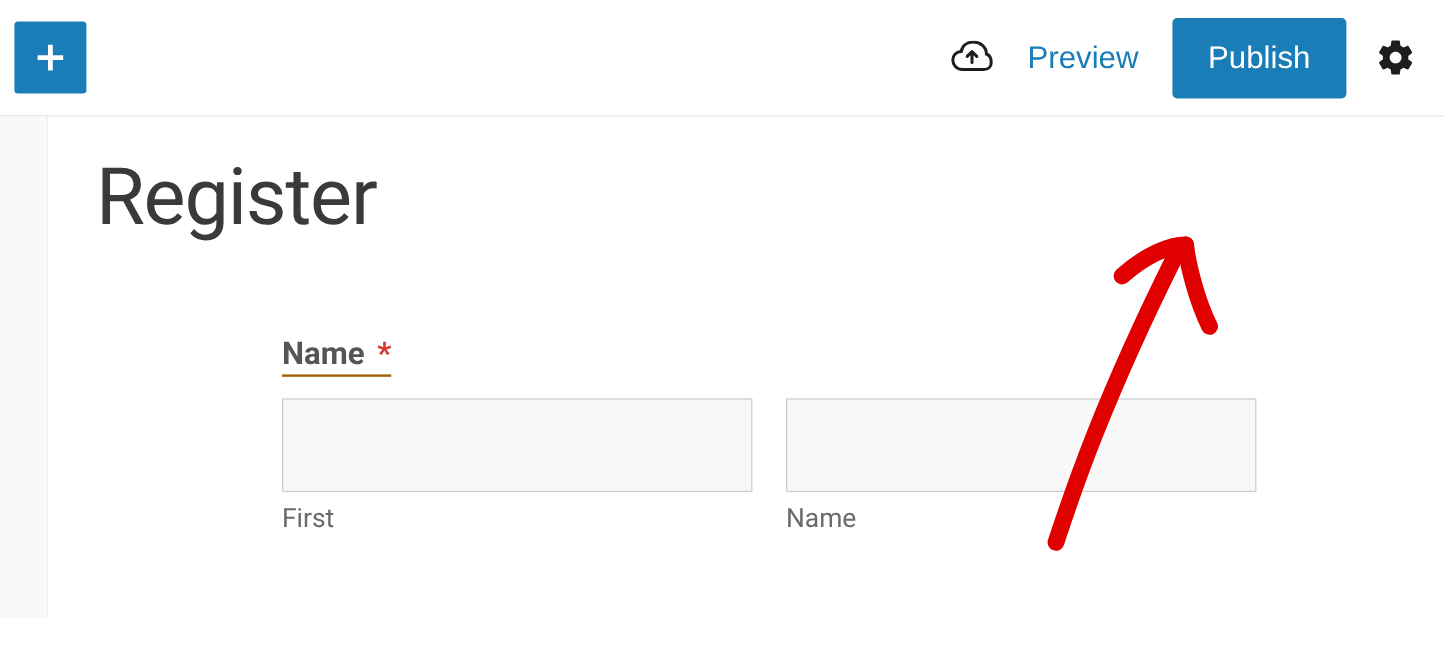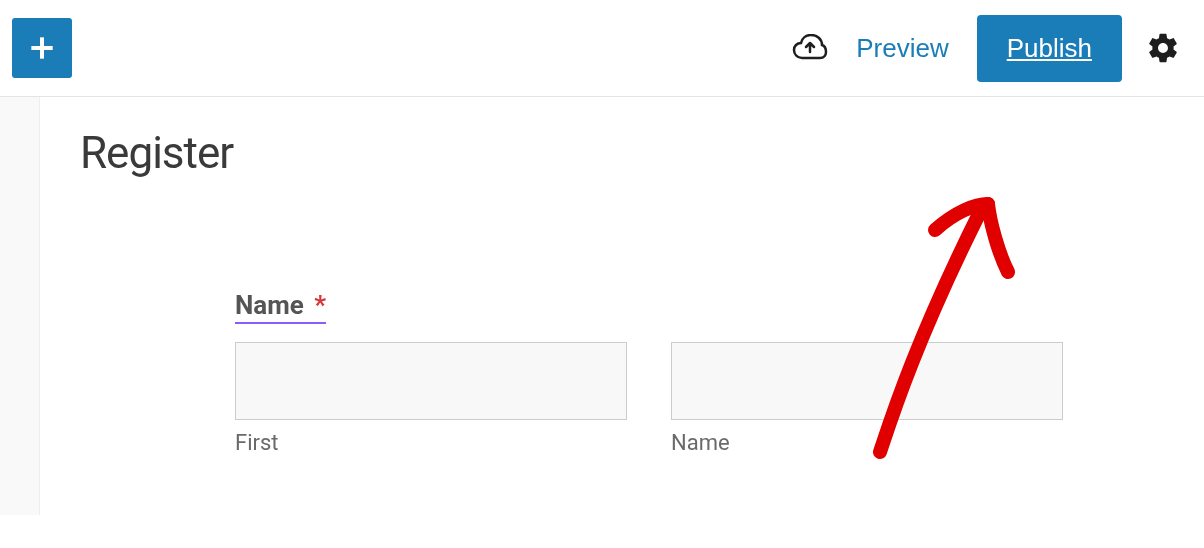--- a/index.html
+++ b/index.html
@@ -71,21 +71,20 @@
       padding: 0 8px;
     }
     .publish-button {
       background: #1a7db8;
       color: #ffffff;
       border: none;
       font-size: 26px;
       padding: 18px 30px;
       border-radius: 4px;
       cursor: pointer;
-      text-decoration: underline;
     }
     .settings-button {
       background: none;
       border: none;
       cursor: pointer;
       padding: 4px;
       display: flex;
       align-items: center;
       justify-content: center;
     }
@@ -103,46 +102,46 @@
       background: #f9f9f9;
       height: 418px;
       flex-shrink: 0;
       border-right: 1px solid #eee;
     }
     .content {
       flex: 1;
       padding: 30px 40px 0 40px;
     }
     .page-title {
-      font-size: 44px;
+      font-size: 66px;
       font-weight: 400;
       color: #3a3a3a;
       letter-spacing: -1px;
-      margin-bottom: 111px;
+      margin-bottom: 76px;
     }
     .form-block {
       padding-left: 155px;
     }
     .field-label {
       font-size: 26px;
       font-weight: 700;
       color: #555555;
-      border-bottom: 2px solid #8b5cf6;
+      border-bottom: 2px solid #a16207;
       display: inline-block;
       padding-bottom: 2px;
       margin-bottom: 18px;
     }
     .required-asterisk {
       color: #d63638;
       font-weight: 700;
       margin-left: 4px;
     }
     .name-row {
       display: flex;
-      gap: 44px;
+      gap: 28px;
     }
     .name-col {
       flex: 1;
       max-width: 392px;
     }
     .text-input {
       width: 100%;
       height: 78px;
       background: #f8f8f8;
       border: 1px solid #cccccc;

